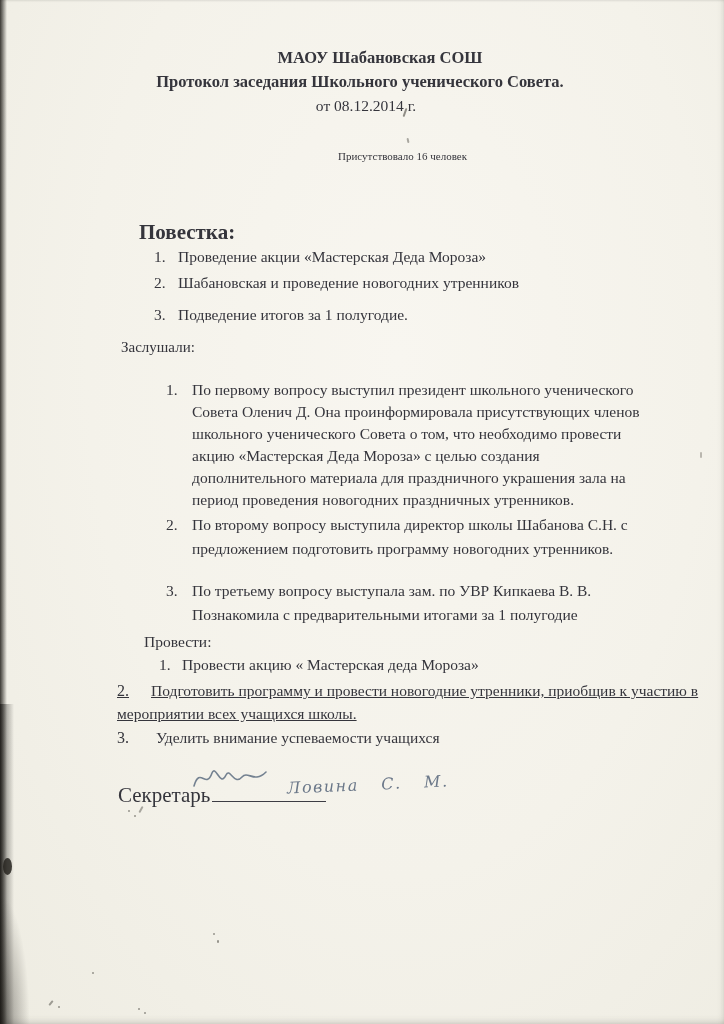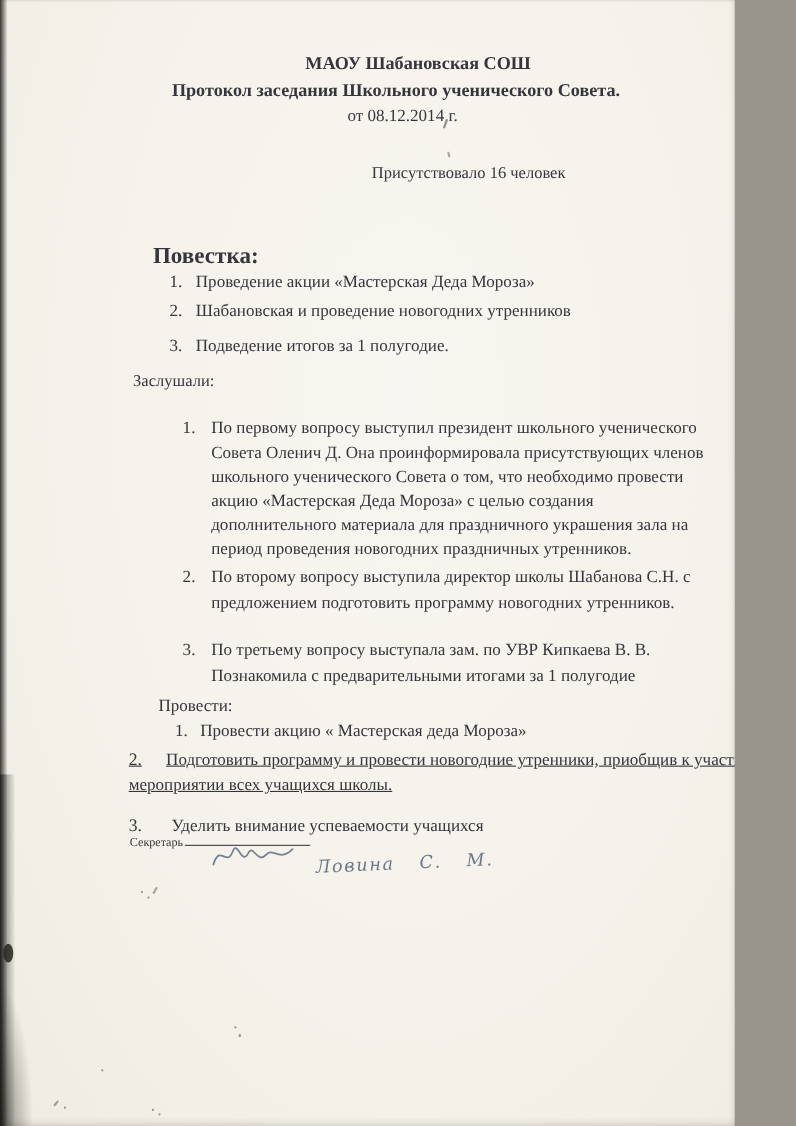--- a/index.html
+++ b/index.html
@@ -2,21 +2,21 @@
 <html><head>
 <meta charset="utf-8">
 <style>
   html,body{margin:0;padding:0;}
   body{
     width:724px;height:1024px;
     font-family:"Liberation Serif", serif;
     background:#9a958c;
   }
   .page{
-    position:relative;width:668px;height:1024px;overflow:hidden;
+    position:relative;width:724px;height:1024px;overflow:hidden;
     background:radial-gradient(ellipse at 55% 35%, #f8f6f0 0%, #f4f2ea 55%, #eeece2 100%);
     color:#35353c;
     box-shadow:inset 0 -5px 9px -5px rgba(60,55,45,.30),
                inset -5px 0 9px -7px rgba(60,55,45,.22),
                inset 0 2px 3px -2px rgba(0,0,0,.18);
   }
   
   .scan-edge-left{
     position:absolute;left:0;top:0;bottom:0;width:7px;z-index:5;
     background:linear-gradient(to right, rgba(22,20,16,.82), rgba(22,20,16,0));
@@ -34,42 +34,42 @@
     background:#26231e;border-radius:50%;opacity:.85;
   }
   .speck{position:absolute;background:#4c4a42;opacity:.55;border-radius:1px;}
 
   
   .doc-header{position:absolute;top:46px;left:0;width:724px;text-align:center;line-height:24px;}
   .t1{font-weight:bold;font-size:16.5px;transform:translateX(18px);}
   .t2{font-weight:bold;font-size:16.5px;transform:translateX(-2px);}
   .t3{font-weight:normal;font-size:15.5px;transform:translateX(4px);}
 
-  .attendance{position:absolute;top:150px;left:338px;font-size:15px;}
+  .attendance{position:absolute;top:150px;left:338px;font-size:11px;}
 
   .agenda-heading{position:absolute;top:220px;left:139px;font-weight:bold;font-size:21px;}
   .list-row{position:absolute;display:flex;font-size:15.5px;}
   .list-row .num{flex:none;}
   .agenda-row{left:154px;}
   .agenda-row .num{width:24px;}
   .agenda-row .text{white-space:nowrap;}
 
   .heard-heading{position:absolute;top:339px;left:121px;font-size:15px;}
   .heard-row{left:166px;line-height:22px;}
   .heard-row .num{width:26px;}
   .heard-row .text{width:456px;}
 
   .decision-heading{position:absolute;top:633px;left:144px;font-size:15.5px;}
   .dec1{left:159px;}
   .dec1 .num{width:23px;}
   .dec-par{position:absolute;left:117px;width:582px;font-size:15.5px;line-height:23px;}
   .dec-par .num{font-size:16px;margin-right:22px;}
   .dec-par.last .num{margin-right:27px;}
 
-  .secretary{position:absolute;top:755px;left:118px;font-size:11px;white-space:nowrap;}
+  .secretary{position:absolute;top:783px;left:118px;font-size:21px;white-space:nowrap;}
   .sig-line{display:inline-block;width:114px;height:13px;border-bottom:1.2px solid #3d3d44;margin-left:2px;}
   .sig-scribble{position:absolute;left:190px;top:762px;z-index:3;}
   .sig-text{
     position:absolute;left:287px;top:775px;z-index:3;
     font-family:"DejaVu Serif", serif;font-style:italic;font-size:16px;
     color:#5d6b7f;transform:rotate(-2.5deg);letter-spacing:1.5px;word-spacing:16px;
     opacity:.9;
   }
 </style>
 </head>
@@ -136,21 +136,21 @@
 
   <div class="decision-heading">Провести:</div>
 
   <div class="list-row dec1" style="top:656px;">
     <span class="num">1.</span>
     <span class="text">Провести акцию « Мастерская деда Мороза»</span>
   </div>
   <div class="dec-par" style="top:679px;text-decoration:underline;">
     <span class="num">2.</span><span>Подготовить программу и провести новогодние утренники, приобщив к участию в мероприятии всех учащихся школы.</span>
   </div>
-  <div class="dec-par last" style="top:726px;margin-top:13px;">
+  <div class="dec-par last" style="top:726px;">
     <span class="num">3.</span><span>Уделить внимание успеваемости учащихся</span>
   </div>
 
   <div class="secretary">
     <span>Секретарь</span><span class="sig-line"></span>
   </div>
 
   <svg class="sig-scribble" width="88" height="32" viewBox="0 0 88 32">
     <path d="M4 24 C10 4, 16 28, 22 11 C26 2, 30 26, 36 13 C40 5, 44 24, 52 15 C58 8, 64 22, 76 10" fill="none" stroke="#54657a" stroke-width="1.6" stroke-linecap="round" opacity="0.8"></path>
   </svg>

